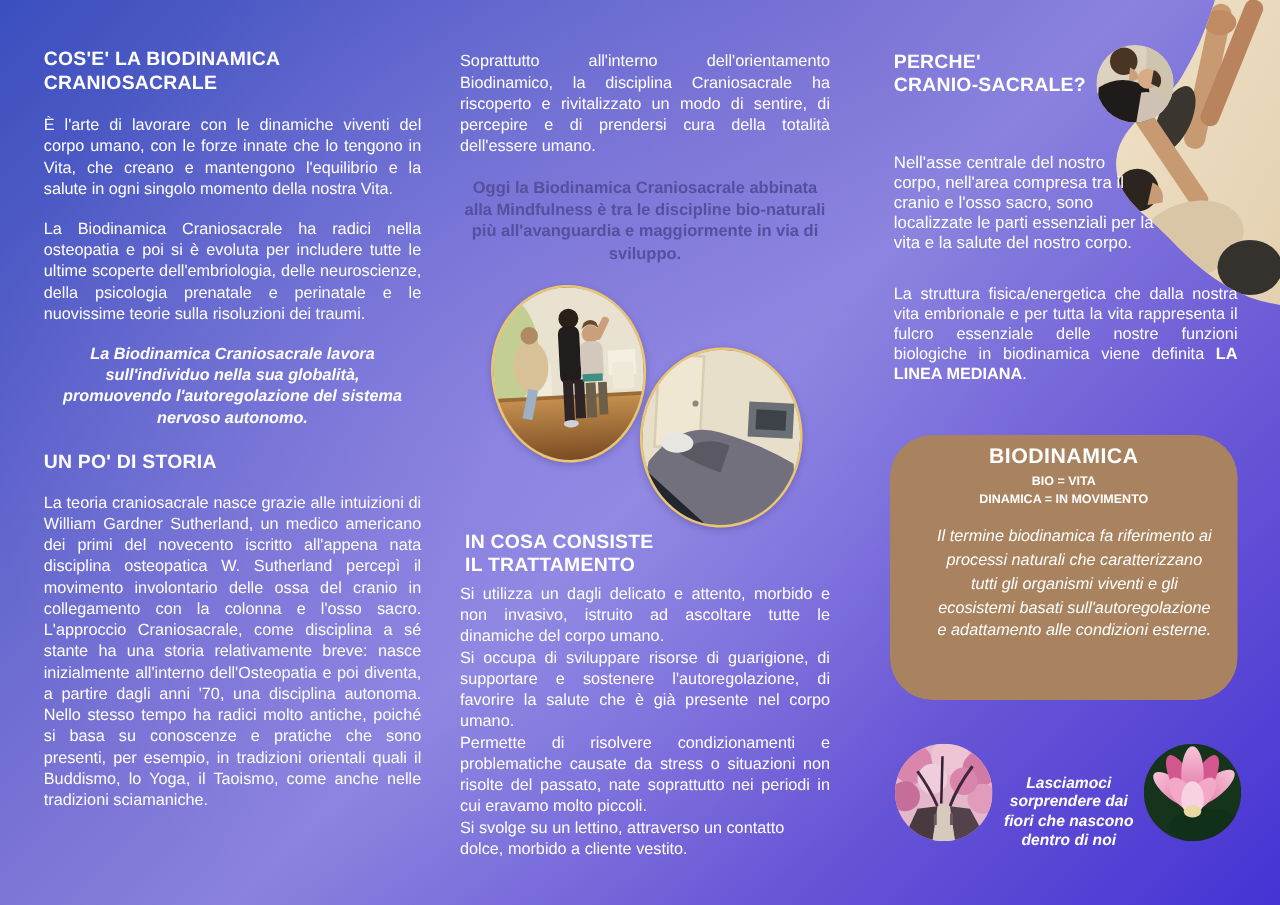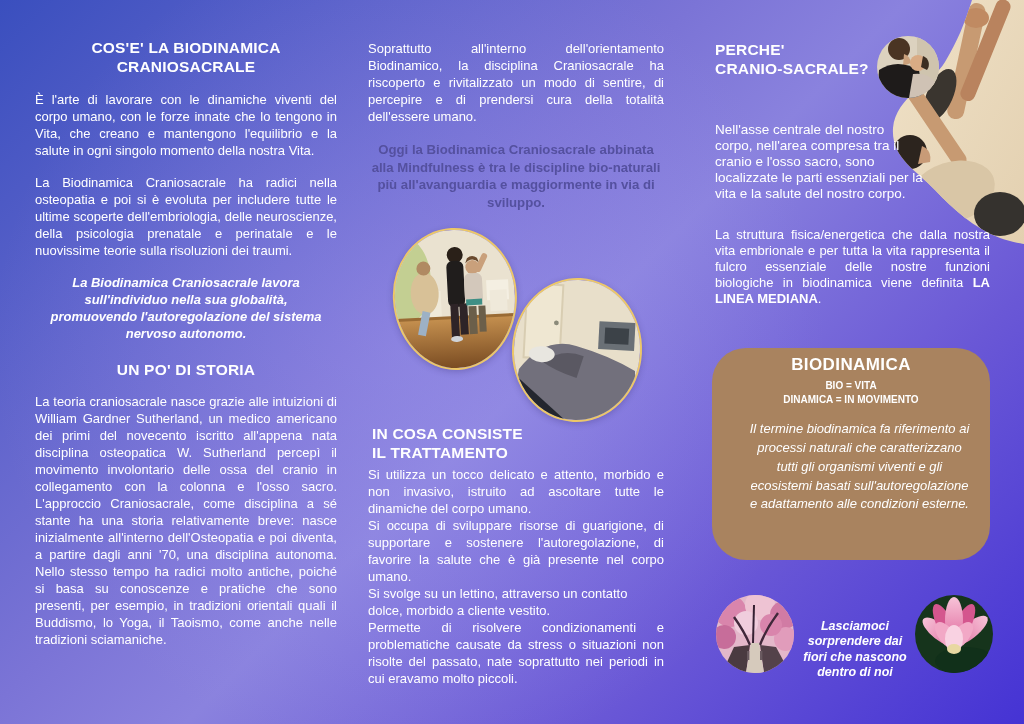--- a/index.html
+++ b/index.html
@@ -7,21 +7,21 @@
     position:relative;width:1024px;height:724px;overflow:hidden;
     font-family:"Liberation Sans",sans-serif;color:#ffffff;
     background:linear-gradient(135deg,#3a4fbe 0%,#7b74d6 40%,#8a82de 52%,#6a58d6 75%,#4533d4 100%);
   }
   .page::before{
     content:"";position:absolute;inset:0;
     background:radial-gradient(circle at 40% 48%,rgba(170,160,245,.30),rgba(170,160,245,0) 58%);
     pointer-events:none;
   }
   .panel{position:absolute;z-index:3;}
-  h2{font-size:15.5px;font-weight:bold;text-align:center;margin:0 0 14px 0;letter-spacing:.2px;line-height:1.25;}
+  h2{font-size:15.5px;font-weight:bold;text-align:left;margin:0 0 14px 0;letter-spacing:.2px;line-height:1.25;}
   .body{font-size:13px;line-height:17px;margin:0 0 15px 0;}
   .just{text-align:justify;}
   .quote{font-size:13px;line-height:17px;font-weight:bold;font-style:italic;text-align:center;margin:4px 12px 18px 12px;}
   .h-left{text-align:left;}
   .abs{position:absolute;z-index:3;}
   .highlight{font-weight:bold;text-align:center;font-size:13.2px;line-height:17.5px;color:#54509f;}
   .oval{position:absolute;z-index:2;border:2px solid #ecc768;overflow:hidden;box-shadow:0 2px 6px rgba(40,30,90,.25);}
   .circ{position:absolute;z-index:2;border-radius:50%;overflow:hidden;}
   .oval svg,.circ svg,.blob svg{display:block;}
   .infobox{
@@ -100,24 +100,24 @@
       <path d="M0,96 L54,140 L0,140 Z" fill="#23262e"></path>
     </svg>
   </div>
 
   <h2 class="abs h-left" style="left:372px;top:424px;margin:0;">
     <span style="display:block;">IN COSA CONSISTE</span>
     <span style="display:block;">IL TRATTAMENTO</span>
   </h2>
 
   <section class="panel" style="left:368px;top:466px;width:296px;">
-    <p class="body just" style="margin-bottom:0;">Si utilizza un tocco delicato e attento, morbido e non invasivo, istruito ad ascoltare tutte le dinamiche del corpo umano.</p>
+    <p class="body just" style="margin-bottom:0;">Si utilizza un dagli delicato e attento, morbido e non invasivo, istruito ad ascoltare tutte le dinamiche del corpo umano.</p>
     <p class="body just" style="margin-bottom:0;">Si occupa di sviluppare risorse di guarigione, di supportare e sostenere l'autoregolazione, di favorire la salute che è già presente nel corpo umano.</p>
+    <p class="body just" style="margin-bottom:0;">Permette di risolvere condizionamenti e problematiche causate da stress o situazioni non risolte del passato, nate soprattutto nei periodi in cui eravamo molto piccoli.</p>
     <p class="body" style="margin-bottom:0;">Si svolge su un lettino, attraverso un contatto dolce, morbido a cliente vestito.</p>
-    <p class="body just" style="margin-bottom:0;">Permette di risolvere condizionamenti e problematiche causate da stress o situazioni non risolte del passato, nate soprattutto nei periodi in cui eravamo molto piccoli.</p>
   </section>
 
   <h2 class="abs h-left" style="left:715px;top:40px;margin:0;">
     <span style="display:block;">PERCHE'</span>
     <span style="display:block;">CRANIO-SACRALE?</span>
   </h2>
 
   <div class="circ" style="left:877px;top:36px;width:62px;height:62px;">
     <svg width="62" height="62" viewBox="0 0 62 62">
       <rect width="62" height="62" fill="#dcd2bf"></rect>

